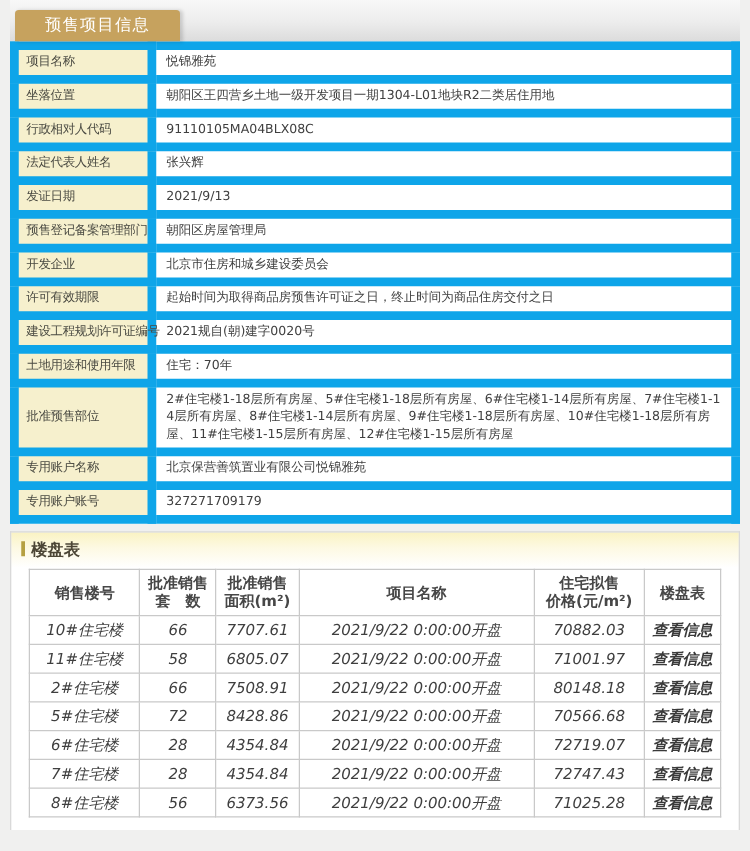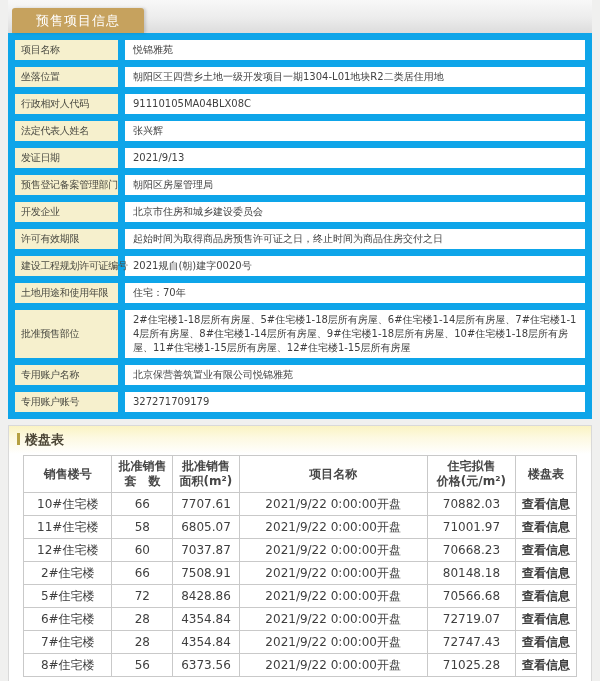--- a/index.html
+++ b/index.html
@@ -51,21 +51,21 @@
     background:var(--bar,#b5a042);vertical-align:-1px;
   }
   .building-table{
     width:554px;margin:3px auto 0;border-collapse:collapse;background:#fff;
     text-align:center;table-layout:fixed;
   }
   .building-table th,.building-table td{border:1px solid #c9c9c9;}
   .building-table th{
     font-weight:bold;color:#474747;padding:3px 2px;line-height:15px;font-size:12px;
   }
-  .building-table td{height:22px;padding:0 4px;font-size:12px;}
+  .building-table td{height:22px;padding:0 4px;font-size:12px;font-style:italic;}
   .building-table td.link-cell{font-weight:bold;}
   .building-table a.view-link{color:#3a3a3a;text-decoration:none;cursor:pointer;}
   .col-building{width:16%;} .col-units{width:11%;} .col-area{width:12%;}
   .col-status{width:34%;} .col-price{width:16%;} .col-link{width:11%;}
 </style>
 </head>
 <body>
 
 <div class="page">
 
@@ -180,28 +180,20 @@
           </tr>
           <tr>
             <td>11#住宅楼</td>
             <td>58</td>
             <td>6805.07</td>
             <td>2021/9/22 0:00:00开盘</td>
             <td>71001.97</td>
             <td class="link-cell"><a class="view-link">查看信息</a></td>
           </tr>
           <tr>
-            <td>12#住宅楼</td>
-            <td>60</td>
-            <td>7037.87</td>
-            <td>2021/9/22 0:00:00开盘</td>
-            <td>70668.23</td>
-            <td class="link-cell"><a class="view-link">查看信息</a></td>
-          </tr>
-          <tr>
             <td>2#住宅楼</td>
             <td>66</td>
             <td>7508.91</td>
             <td>2021/9/22 0:00:00开盘</td>
             <td>80148.18</td>
             <td class="link-cell"><a class="view-link">查看信息</a></td>
           </tr>
           <tr>
             <td>5#住宅楼</td>
             <td>72</td>

